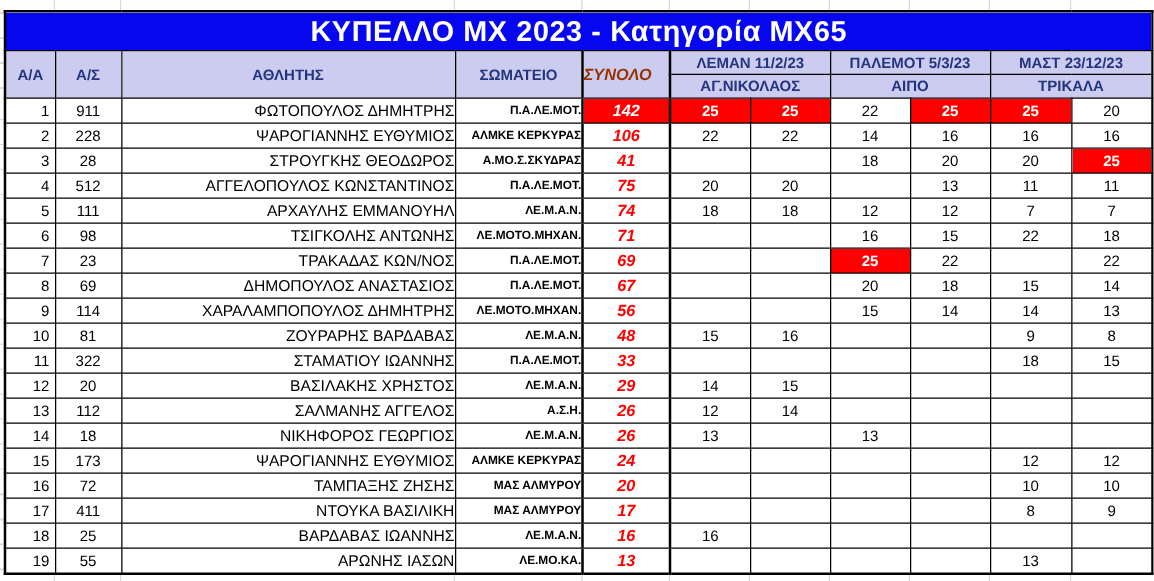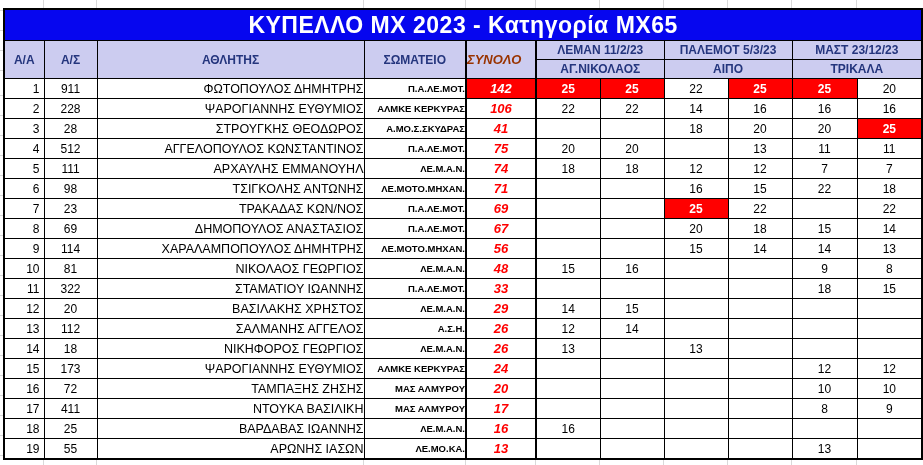--- a/index.html
+++ b/index.html
@@ -197,21 +197,21 @@
             <td class="score"></td>
             <td class="score"></td>
             <td class="score">15</td>
             <td class="score">14</td>
             <td class="score">14</td>
             <td class="score">13</td>
           </tr>
           <tr class="datarow">
             <td class="aa">10</td>
             <td class="as">81</td>
-            <td class="athlete">ΝΙΚΟΛΑΟΣ ΓΕΩΡΓΙΟΣ</td>
+            <td class="athlete">ΖΟΥΡΑΡΗΣ ΒΑΡΔΑΒΑΣ</td>
             <td class="club">ΛΕ.Μ.Α.Ν.</td>
             <td class="total col-total">48</td>
             <td class="score">15</td>
             <td class="score">16</td>
             <td class="score"></td>
             <td class="score"></td>
             <td class="score">9</td>
             <td class="score">8</td>
           </tr>
           <tr class="datarow">

